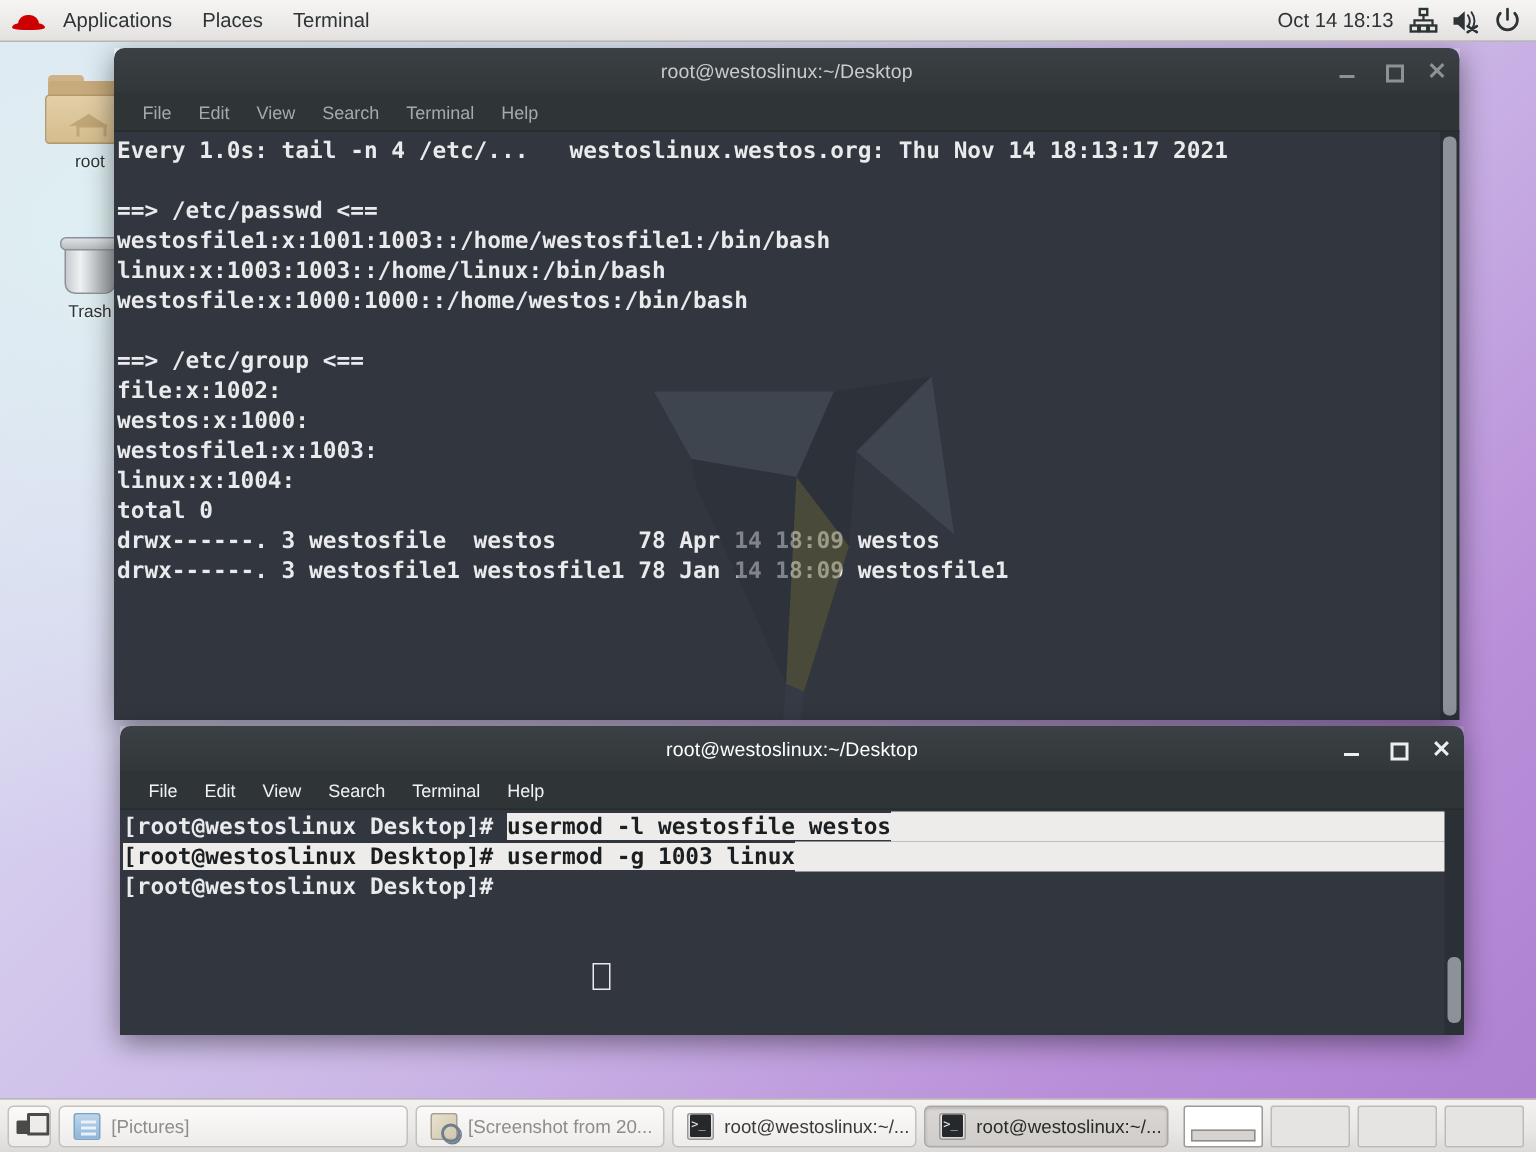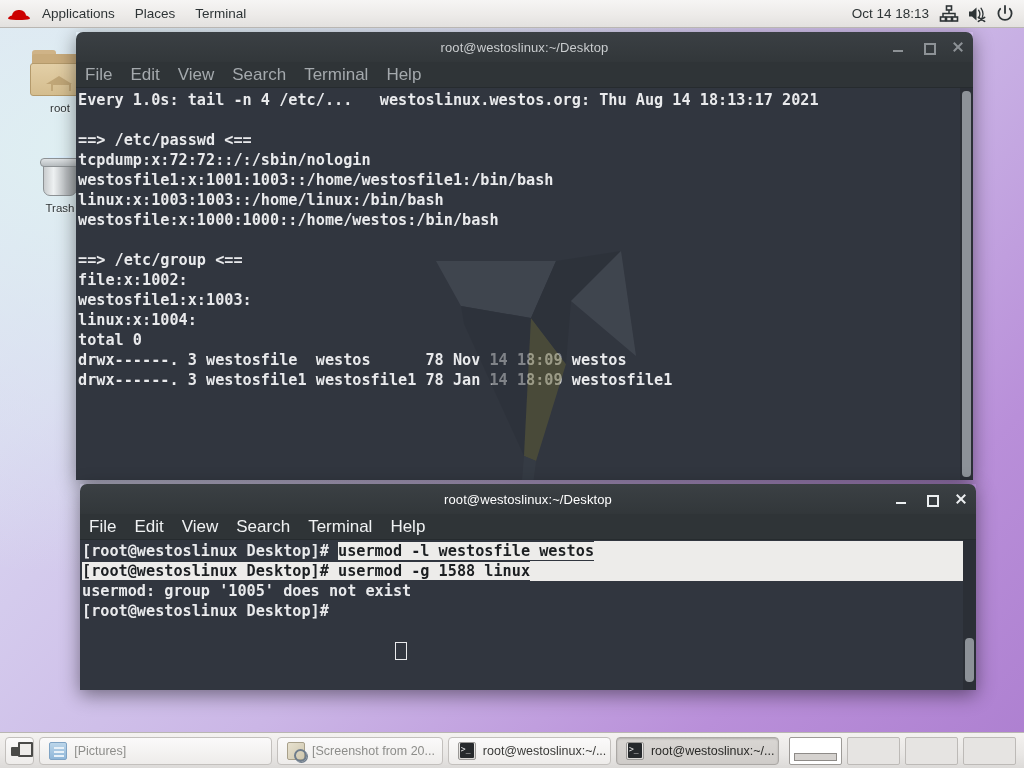--- a/index.html
+++ b/index.html
@@ -104,22 +104,22 @@
             text-align:center; cursor:pointer; }
   .btn-min:after{ content:""; position:absolute; left:2px; bottom:2px; width:10px; height:2px; background:currentColor; }
   .btn-max:after{ content:""; position:absolute; left:3px; top:3px; width:8px; height:8px; border:2px solid currentColor; }
   .btn-close:before,.btn-close:after{
     content:""; position:absolute; left:1px; top:6px; width:12px; height:2px; background:currentColor;
   }
   .btn-close:before{ transform:rotate(45deg); }
   .btn-close:after{ transform:rotate(-45deg); }
 
   .menubar {
-    height:26px; display:flex; align-items:center; 
-    background:#2f3437; font-size:17px; border-bottom:1px solid #262b2e;
+    height:26px; display:flex; align-items:center; padding-left:10px;
+    background:#2f3437; font-size:12px; border-bottom:1px solid #262b2e;
   }
   .menubar .mi { padding:0 9px; line-height:26px; cursor:default; }
 
   .term-body {
     position:relative; overflow:hidden; background:#31363f;
     font-family:"DejaVu Sans Mono","Liberation Mono",monospace;
     font-weight:bold; font-size:15.2px; line-height:20px; color:#e9eaec;
   }
   .term-line { white-space:pre; padding-left:2px; height:20px; }
   .sel { background:#edecea; color:#1c1f22; }
@@ -279,34 +279,34 @@
         <polygon points="30,15 150,15 125,72 55,60" fill="#4c525c"></polygon>
         <polygon points="55,60 125,72 118,210 58,78" fill="#2b3038"></polygon>
         <polygon points="125,72 160,118 130,215 118,210" fill="#5d5b35"></polygon>
         <polygon points="150,15 215,5 165,55 160,118 125,72" fill="#2a2f37"></polygon>
         <polygon points="215,5 230,110 165,55" fill="#4c525c"></polygon>
         <polygon points="118,210 130,215 124,262 114,262" fill="#3a4049"></polygon>
       </svg>
     </div>
 
     <div id="win1-lines">
-        <div class="term-line">Every 1.0s: tail -n 4 /etc/...   westoslinux.westos.org: Thu Aug 14 18:13:17 2021</div>
+        <div class="term-line">Every 1.0s: tail -n 4 /etc/...   westoslinux.westos.org: Thu Nov 14 18:13:17 2021</div>
         <div class="term-line">&nbsp;</div>
         <div class="term-line">==&gt; /etc/passwd &lt;==</div>
-        <div class="term-line">tcpdump:x:72:72::/:/sbin/nologin</div>
         <div class="term-line">westosfile1:x:1001:1003::/home/westosfile1:/bin/bash</div>
         <div class="term-line">linux:x:1003:1003::/home/linux:/bin/bash</div>
         <div class="term-line">westosfile:x:1000:1000::/home/westos:/bin/bash</div>
         <div class="term-line">&nbsp;</div>
         <div class="term-line">==&gt; /etc/group &lt;==</div>
         <div class="term-line">file:x:1002:</div>
+        <div class="term-line">westos:x:1000:</div>
         <div class="term-line">westosfile1:x:1003:</div>
         <div class="term-line">linux:x:1004:</div>
         <div class="term-line">total 0</div>
-        <div class="term-line">drwx------. 3 westosfile  westos      78 Nov 14 18:09 westos</div>
+        <div class="term-line">drwx------. 3 westosfile  westos      78 Apr 14 18:09 westos</div>
         <div class="term-line">drwx------. 3 westosfile1 westosfile1 78 Jan 14 18:09 westosfile1</div>
       </div>
 
     <div class="scrollbar" style="height:392px;">
       <div class="sb-thumb" style="top:3px; height:386px;"></div>
     </div>
   </div>
 </div>
 
 <div class="term-window" id="win2" style="left:80px; top:484px; width:896px; height:206px;">
@@ -322,22 +322,21 @@
     <div class="mi" style="color:#f0f2f3;">File</div>
     <div class="mi" style="color:#f0f2f3;">Edit</div>
     <div class="mi" style="color:#f0f2f3;">View</div>
     <div class="mi" style="color:#f0f2f3;">Search</div>
     <div class="mi" style="color:#f0f2f3;">Terminal</div>
     <div class="mi" style="color:#f0f2f3;">Help</div>
   </div>
   <div class="term-body" id="win2-body" style="height:150px; padding-top:1px;">
     <div id="win2-lines">
         <div class="term-line"><span>[root@westoslinux Desktop]# </span><span class="sel">usermod -l westosfile westos</span><span class="sel" style="display: inline-block; width: 900px;">&nbsp;</span></div>
-        <div class="term-line"><span class="sel">[root@westoslinux Desktop]# </span><span class="sel">usermod -g 1588 linux</span><span class="sel" style="display: inline-block; width: 900px;">&nbsp;</span></div>
-        <div class="term-line"><span>usermod: group '1005' does not exist</span></div>
+        <div class="term-line"><span class="sel">[root@westoslinux Desktop]# </span><span class="sel">usermod -g 1003 linux</span><span class="sel" style="display: inline-block; width: 900px;">&nbsp;</span></div>
         <div class="term-line"><span>[root@westoslinux Desktop]# </span></div>
       </div>
     <div class="scrollbar" style="height:150px;">
       <div class="sb-thumb" style="top:98px; height:44px;"></div>
     </div>
   <span class="cursor-filled" style="position: absolute; left: 315px; top: 102px;"></span>
     </div>
 </div>
 
 <div id="taskbar">

